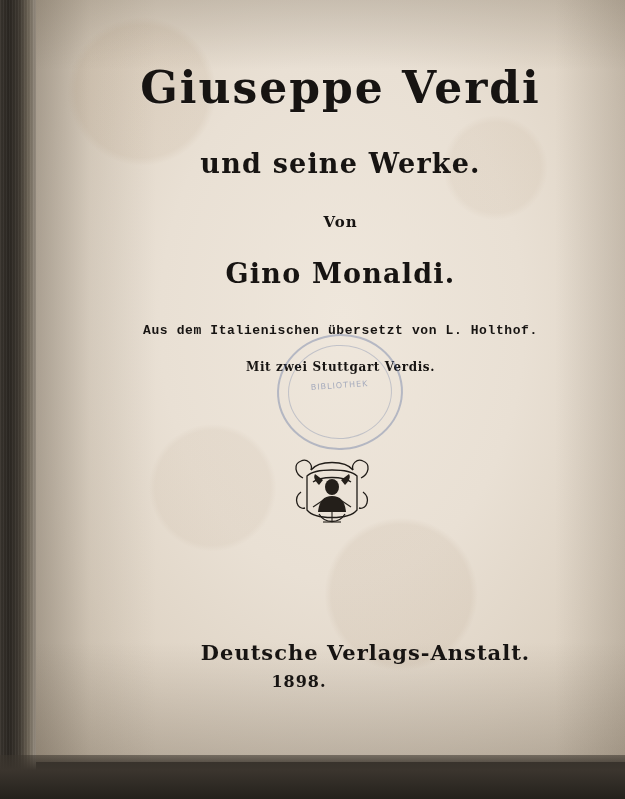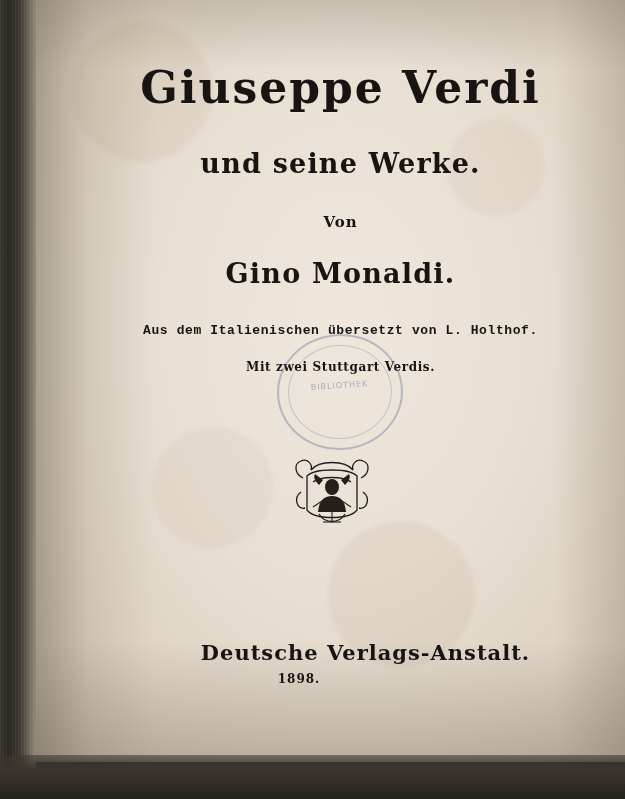--- a/index.html
+++ b/index.html
@@ -219,21 +219,21 @@
     width: 589px;
     font-size: 21px;
     letter-spacing: 1px;
     margin-left: 25px;
   }
   .year {
     position: absolute;
     top: 672px;
     left: 0;
     width: 506px;
-    font-size: 12px;
+    font-size: 16px;
     letter-spacing: 1px;
   }
 </style>
 </head>
 <body>
 
 <div id="page">
 
   <div class="gutter">
     <div class="gutter-grain"></div>

